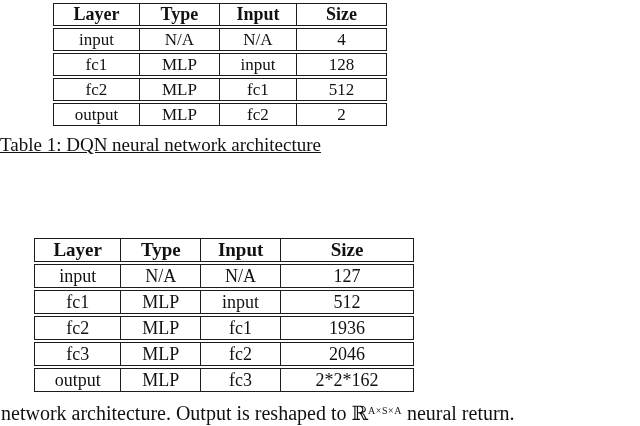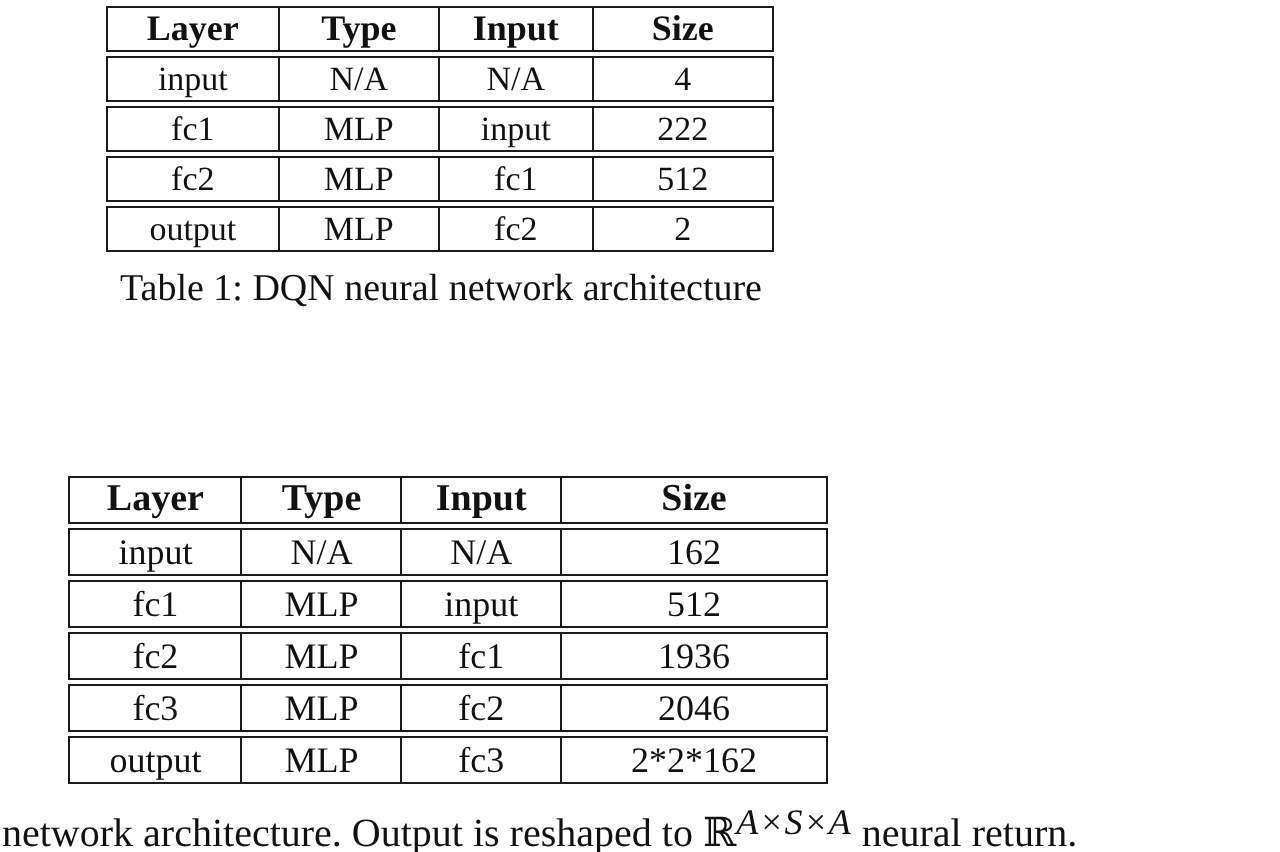--- a/index.html
+++ b/index.html
@@ -50,37 +50,36 @@
     top: 236px;
     width: 380px;
   }
   #table2 th { height: 22px; font-size: 19px; font-weight: bold; }
   #table2 td { height: 22px; font-size: 18px; }
   #caption1 {
     position: absolute;
     left: 0;
     top: 134px;
     width: 441px;
-    text-align: center;
     font-size: 19px;
     white-space: nowrap;
+    text-decoration: underline;
   }
   #caption2 {
     position: absolute;
     left: 1px;
     top: 401px;
     font-size: 20px;
     white-space: nowrap;
   }
   .math-bb {
     font-family: "DejaVu Serif", "DejaVu Sans", serif;
   }
   .math-sup {
-    font-size: 18px;
-    font-style: italic;
+    font-size: 10px;
     vertical-align: 6px;
     letter-spacing: 0.5px;
   }
 </style>
 </head>
 <body>
 
 <div id="canvas">
 
   <table id="table1" class="paper-table">
@@ -102,21 +101,21 @@
         <tr>
           <td>input</td>
           <td>N/A</td>
           <td>N/A</td>
           <td>4</td>
         </tr>
         <tr>
           <td>fc1</td>
           <td>MLP</td>
           <td>input</td>
-          <td>222</td>
+          <td>128</td>
         </tr>
         <tr>
           <td>fc2</td>
           <td>MLP</td>
           <td>fc1</td>
           <td>512</td>
         </tr>
         <tr>
           <td>output</td>
           <td>MLP</td>
@@ -141,21 +140,21 @@
           <th>Type</th>
           <th>Input</th>
           <th>Size</th>
         </tr>
       </thead>
     <tbody>
         <tr>
           <td>input</td>
           <td>N/A</td>
           <td>N/A</td>
-          <td>162</td>
+          <td>127</td>
         </tr>
         <tr>
           <td>fc1</td>
           <td>MLP</td>
           <td>input</td>
           <td>512</td>
         </tr>
         <tr>
           <td>fc2</td>
           <td>MLP</td>

